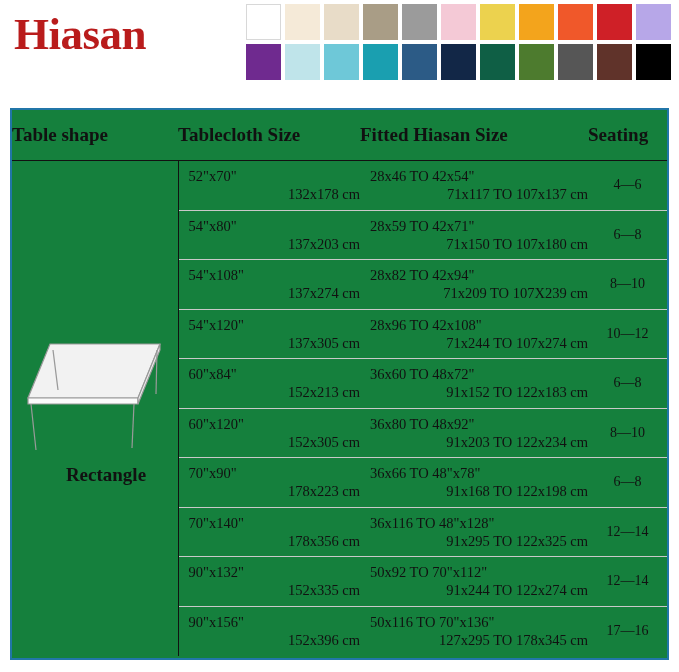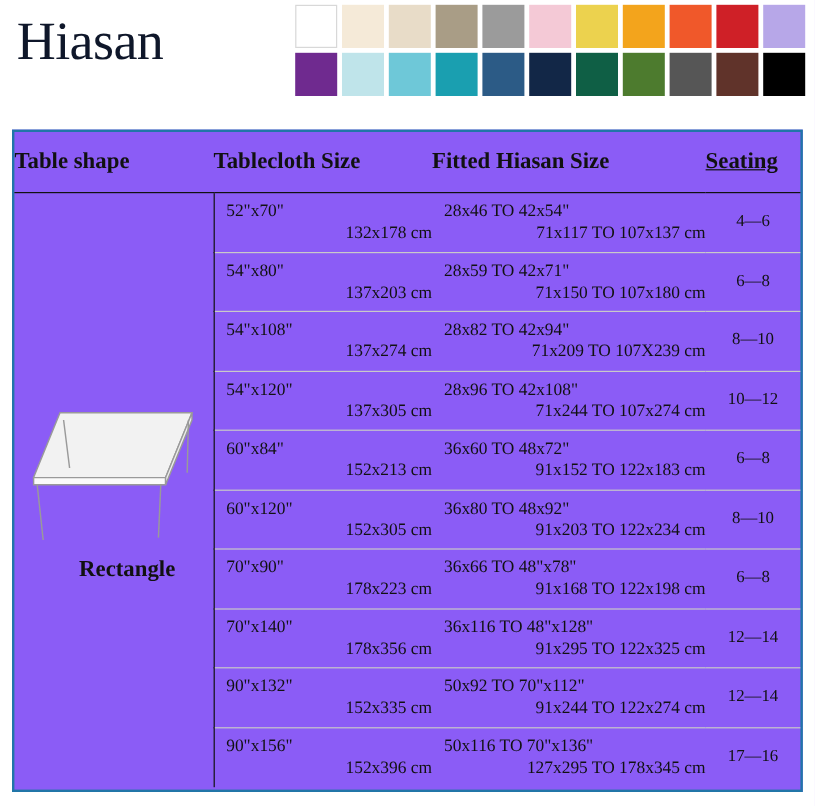--- a/index.html
+++ b/index.html
@@ -22,24 +22,24 @@
     top: 0;
     left: 0;
     width: 679px;
     height: 96px;
   }
   .brand {
     position: absolute;
     left: 14px;
     top: 8px;
     font-family: "Liberation Serif", serif;
-    font-weight: normal;
+    font-weight: bold;
     font-size: 45px;
     letter-spacing: -0.5px;
-    color: #0f172a;
+    color: #b91c1c;
   }
   .swatch-grid {
     position: absolute;
     left: 246px;
     top: 4px;
     display: grid;
     grid-template-columns: repeat(11, 39px);
     grid-auto-rows: 36px;
     column-gap: 0px;
     row-gap: 4px;
@@ -55,21 +55,21 @@
 
   
   .card {
     position: absolute;
     left: 10px;
     top: 108px;
     width: 659px;
     height: 552px;
     border: 2px solid #2176a8;
     box-sizing: border-box;
-    background: #8b5cf6;
+    background: #15803d;
   }
 
   table.spec {
     position: absolute;
     left: 0;
     top: 0;
     width: 655px;
     border-collapse: collapse;
     table-layout: fixed;
   }
@@ -86,21 +86,21 @@
   thead th {
     height: 50px;
     font-size: 19px;
     font-weight: bold;
     text-align: left;
     border-bottom: 1.5px solid #111111;
   }
   th.h-shape   { padding-left: 12px; }
   th.h-tcsize  { padding-left: 10px; }
   th.h-fitsize { padding-left: 10px; }
-  th.h-seat    { padding-left: 8px; text-decoration: underline; }
+  th.h-seat    { padding-left: 8px; }
 
   tbody tr { height: 49.5px; }
   tbody td.size-cell,
   tbody td.fit-cell {
     font-size: 14.5px;
     line-height: 18px;
     border-bottom: 1px solid #c9c9c9;
     padding-left: 10px;
   }
   tbody tr:last-child td.size-cell,

